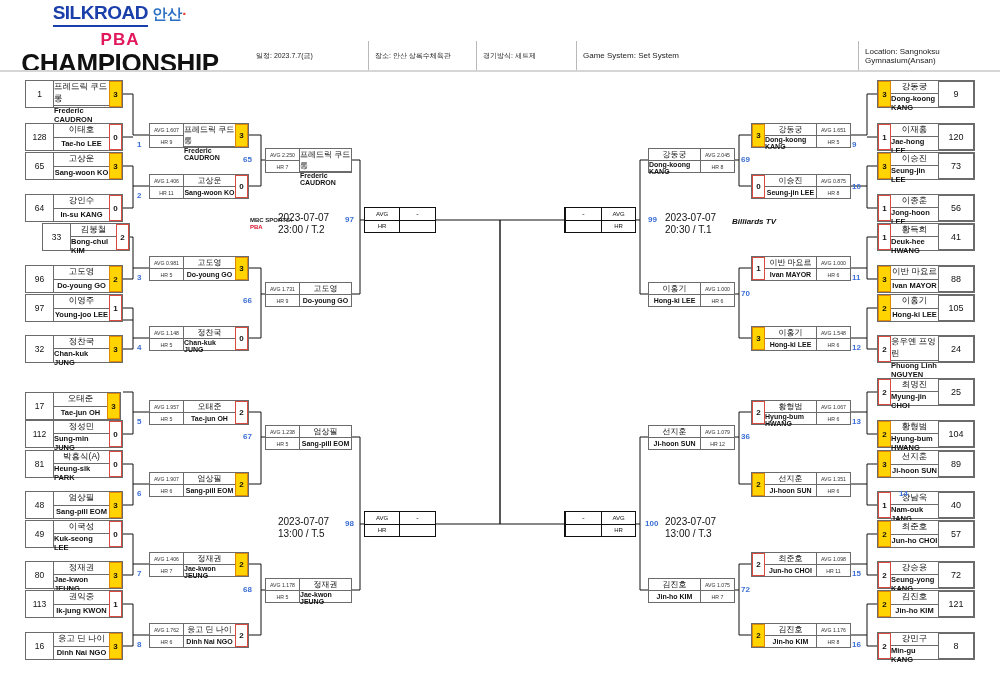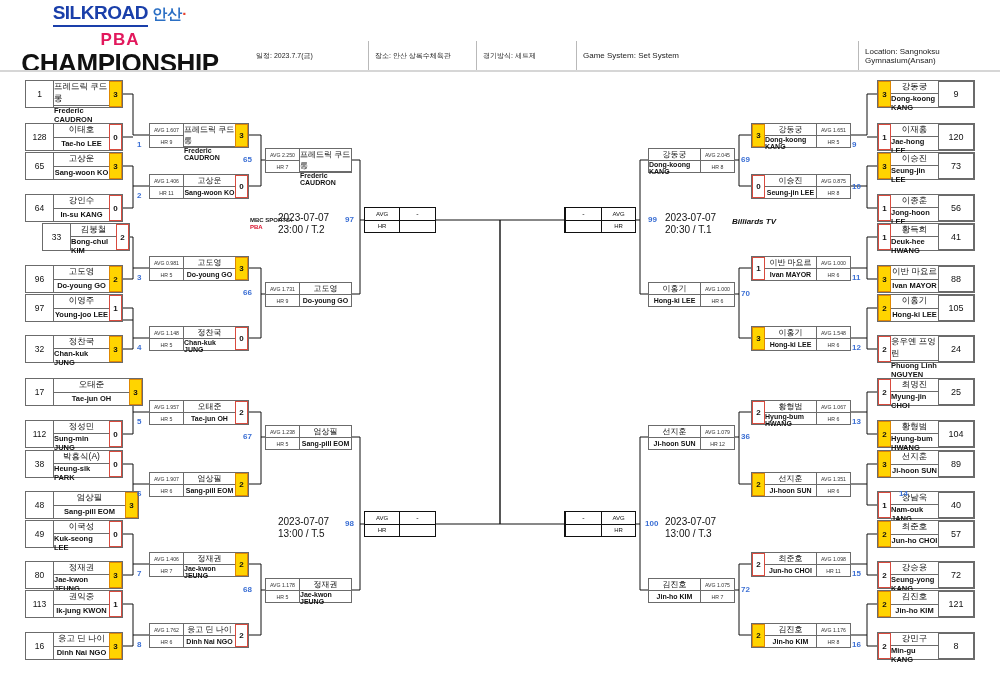--- a/index.html
+++ b/index.html
@@ -235,45 +235,45 @@
     <div class="scorebox">1</div>
   </div>
   <div class="node p32" style="left:25px; top:263px; width:98px">
     <div class="seed">32</div>
     <div class="names">
         <div class="kr">정찬국</div>
         <div class="en">Chan-kuk JUNG</div>
       </div>
     <div class="scorebox win">3</div>
   </div>
-  <div class="node p32" style="left:25px; top:306px; width:118px">
+  <div class="node p32" style="left:25px; top:320px; width:96px">
     <div class="seed">17</div>
     <div class="names">
         <div class="kr">오태준</div>
         <div class="en">Tae-jun OH</div>
       </div>
     <div class="scorebox win">3</div>
   </div>
   <div class="node p32" style="left:25px; top:348px; width:98px">
     <div class="seed">112</div>
     <div class="names">
         <div class="kr">정성민</div>
         <div class="en">Sung-min JUNG</div>
       </div>
     <div class="scorebox">0</div>
   </div>
   <div class="node p32" style="left:25px; top:378px; width:98px">
-    <div class="seed">38</div>
+    <div class="seed">81</div>
     <div class="names">
         <div class="kr">박흥식(A)</div>
         <div class="en">Heung-sik PARK</div>
       </div>
     <div class="scorebox">0</div>
   </div>
-  <div class="node p32" style="left:25px; top:419px; width:114px">
+  <div class="node p32" style="left:25px; top:419px; width:98px">
     <div class="seed">48</div>
     <div class="names">
         <div class="kr">엄상필</div>
         <div class="en">Sang-pill EOM</div>
       </div>
     <div class="scorebox win">3</div>
   </div>
   <div class="node p32" style="left:25px; top:448px; width:98px">
     <div class="seed">49</div>
     <div class="names">
@@ -739,21 +739,21 @@
 
   <div class="mnum" style="left:137px; top:68px">1</div>
   <div class="mnum" style="left:137px; top:119px">2</div>
   <div class="mnum" style="left:137px; top:201px">3</div>
   <div class="mnum" style="left:137px; top:271px">4</div>
   <div class="mnum" style="left:137px; top:345px">5</div>
   <div class="mnum" style="left:137px; top:417px">6</div>
   <div class="mnum" style="left:137px; top:497px">7</div>
   <div class="mnum" style="left:137px; top:568px">8</div>
   <div class="mnum" style="left:243px; top:83px">65</div>
-  <div class="mnum" style="left:243px; top:216px">66</div>
+  <div class="mnum" style="left:243px; top:224px">66</div>
   <div class="mnum" style="left:243px; top:360px">67</div>
   <div class="mnum" style="left:243px; top:513px">68</div>
   <div class="mnum" style="left:345px; top:143px">97</div>
   <div class="mnum" style="left:345px; top:447px">98</div>
   <div class="mnum" style="left:648px; top:143px">99</div>
   <div class="mnum" style="left:645px; top:447px">100</div>
   <div class="mnum" style="left:852px; top:68px">9</div>
   <div class="mnum" style="left:852px; top:110px">10</div>
   <div class="mnum" style="left:852px; top:201px">11</div>
   <div class="mnum" style="left:852px; top:271px">12</div>

